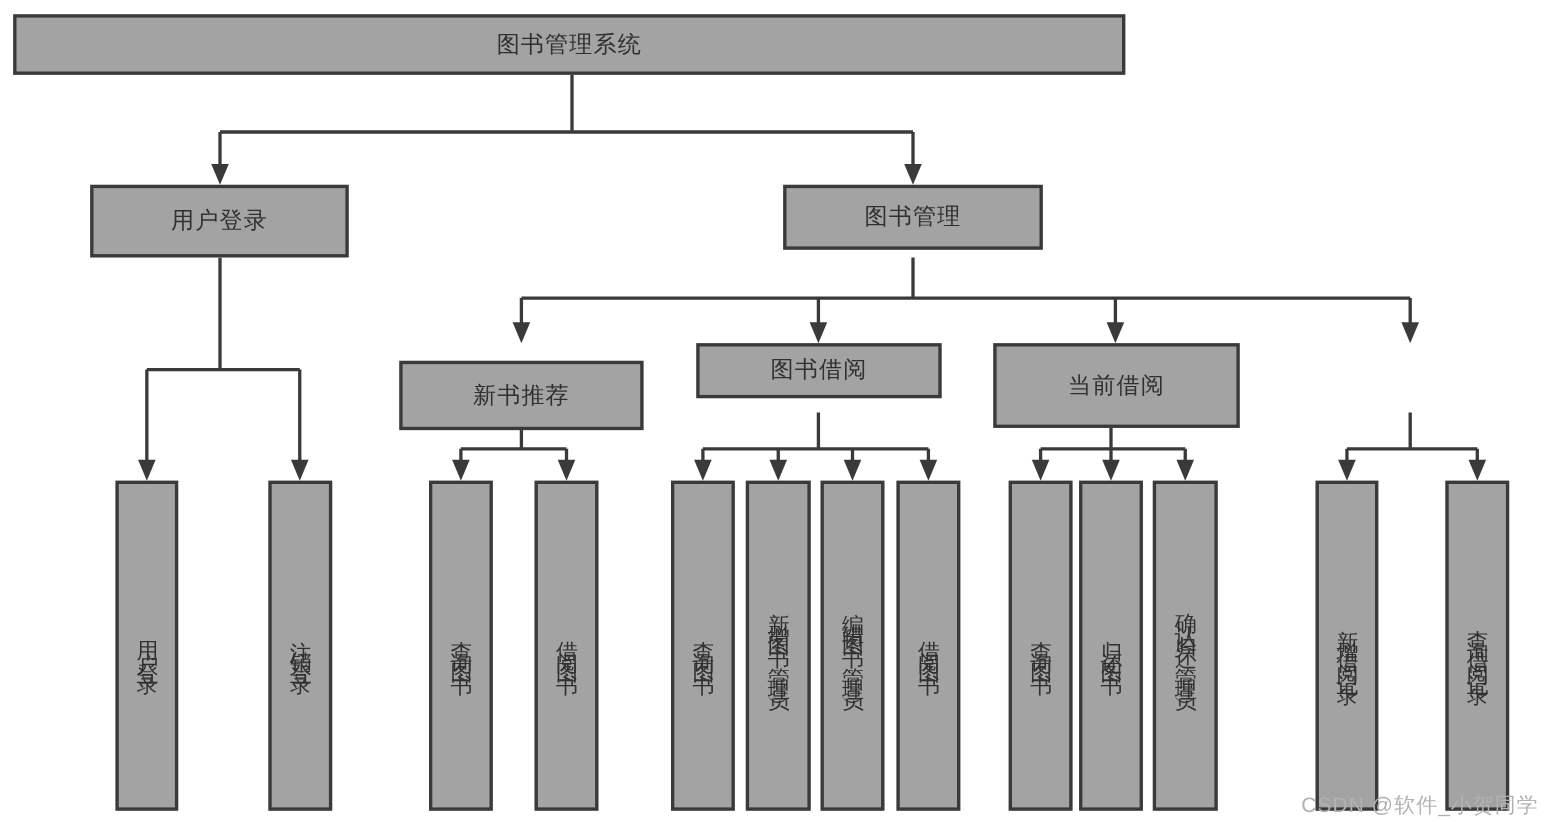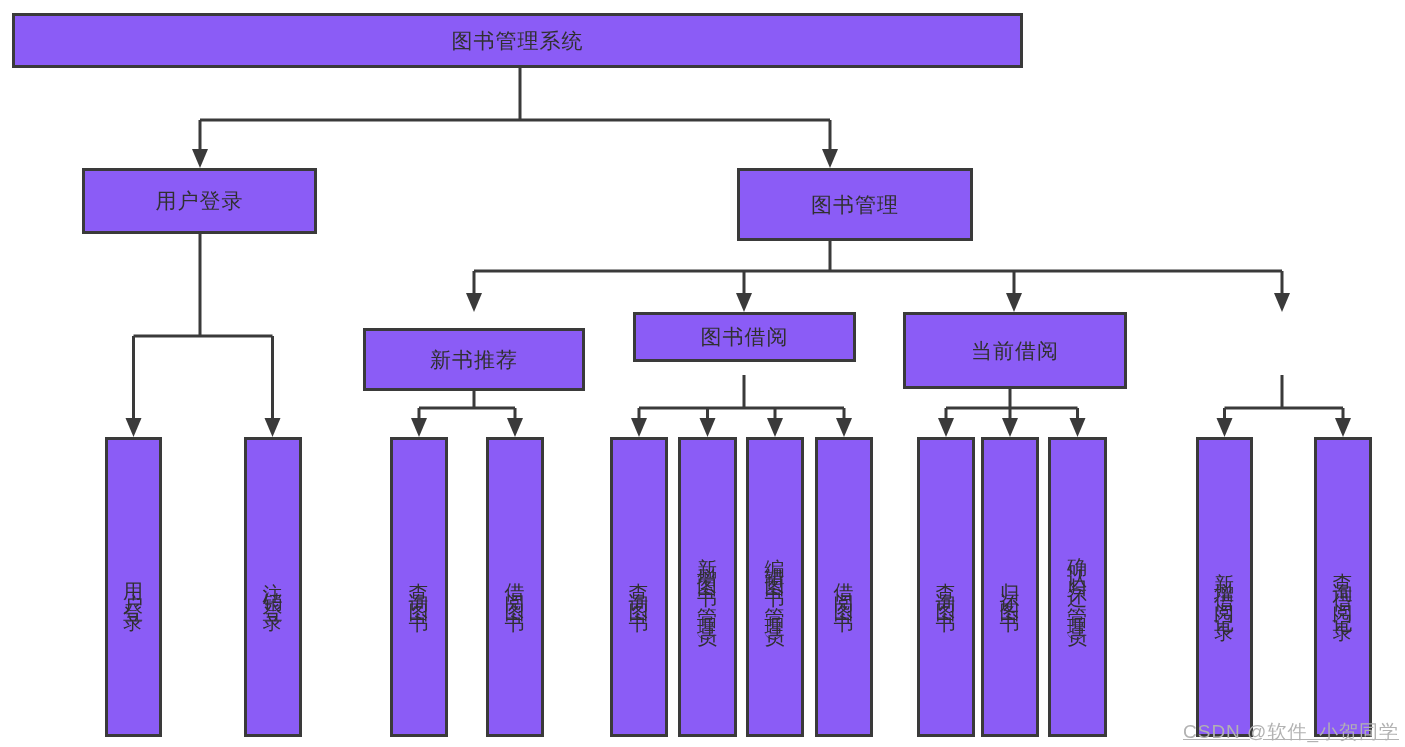--- a/index.html
+++ b/index.html
@@ -27,21 +27,21 @@
     fill: none;
   }
   .connector-layer polygon {
     fill: #3a3a3a;
     stroke: none;
   }
   .box {
     position: absolute;
     box-sizing: border-box;
     border: 3px solid #3a3a3a;
-    background: #8b5cf6;
+    background: #a3a3a3;
     display: flex;
     align-items: center;
     justify-content: center;
     color: #303030;
     font-size: 21px;
     letter-spacing: 1px;
     line-height: 1.2;
     white-space: nowrap;
   }
   .box.leaf {
@@ -54,21 +54,20 @@
   }
   .watermark {
     position: absolute;
     left: 1183px;
     top: 719px;
     font-size: 19px;
     color: #b2b2b2;
     letter-spacing: 1px;
     z-index: 5;
     white-space: nowrap;
-    text-decoration: underline;
   }
 </style>
 </head>
 <body>
 
 <div class="stage">
 
   <svg class="connector-layer" viewBox="0 0 1405 747" xmlns="http://www.w3.org/2000/svg">
 
     <g>
@@ -115,21 +114,21 @@
     <g>
       <path d="M1282 375 V408 M1224.5 408 H1343 M1224.5 408 V419 M1343 408 V419"></path>
       <polygon points="1216.5,418 1232.5,418 1224.5,437"></polygon>
       <polygon points="1335,418 1351,418 1343,437"></polygon>
     </g>
   </svg>
 
   <div class="box" style="left:12px; top:13px; width:1011px; height:55px;">图书管理系统</div>
 
   <div class="box" style="left:82px; top:168px; width:235px; height:66px;">用户登录</div>
-  <div class="box" style="left:737px; top:168px; width:236px; height:73px;">图书管理</div>
+  <div class="box" style="left:712px; top:168px; width:236px; height:59px;">图书管理</div>
 
   <div class="box" style="left:363px; top:328px; width:222px; height:63px;">新书推荐</div>
   <div class="box" style="left:633px; top:312px; width:223px; height:50px;">图书借阅</div>
   <div class="box" style="left:903px; top:312px; width:224px; height:77px;">当前借阅</div>
 
   <div class="box leaf" style="left:105px; top:437px; width:57px; height:300px;">用户登录</div>
   <div class="box leaf" style="left:244px; top:437px; width:58px; height:300px;">注销登录</div>
 
   <div class="box leaf" style="left:390px; top:437px; width:58px; height:300px;">查询图书</div>
   <div class="box leaf" style="left:486px; top:437px; width:58px; height:300px;">借阅图书</div>

